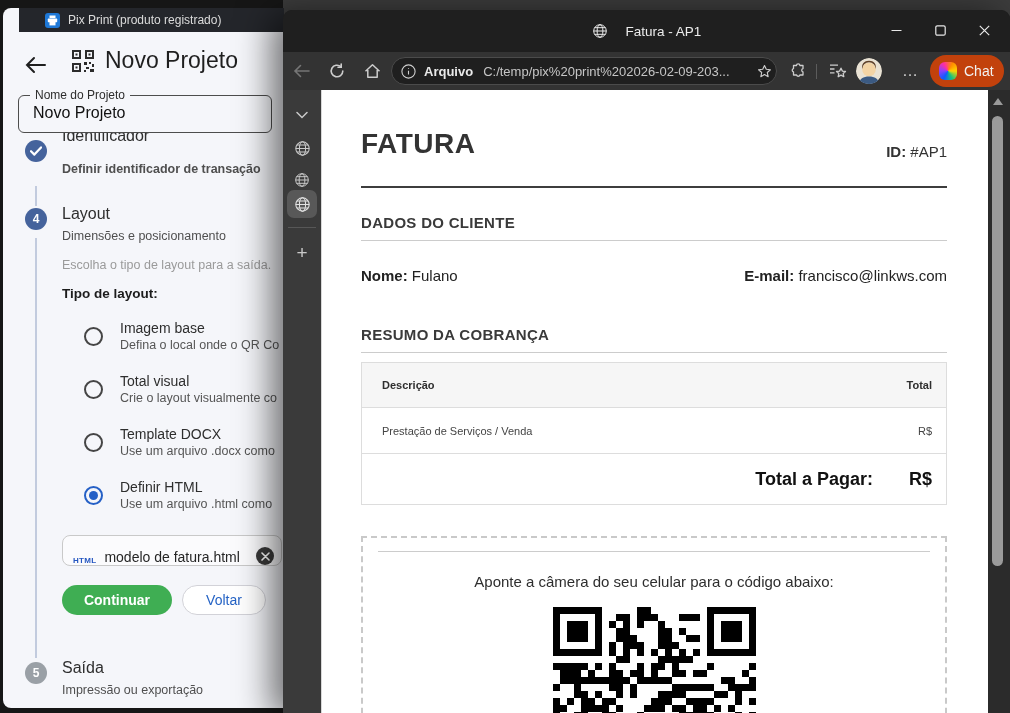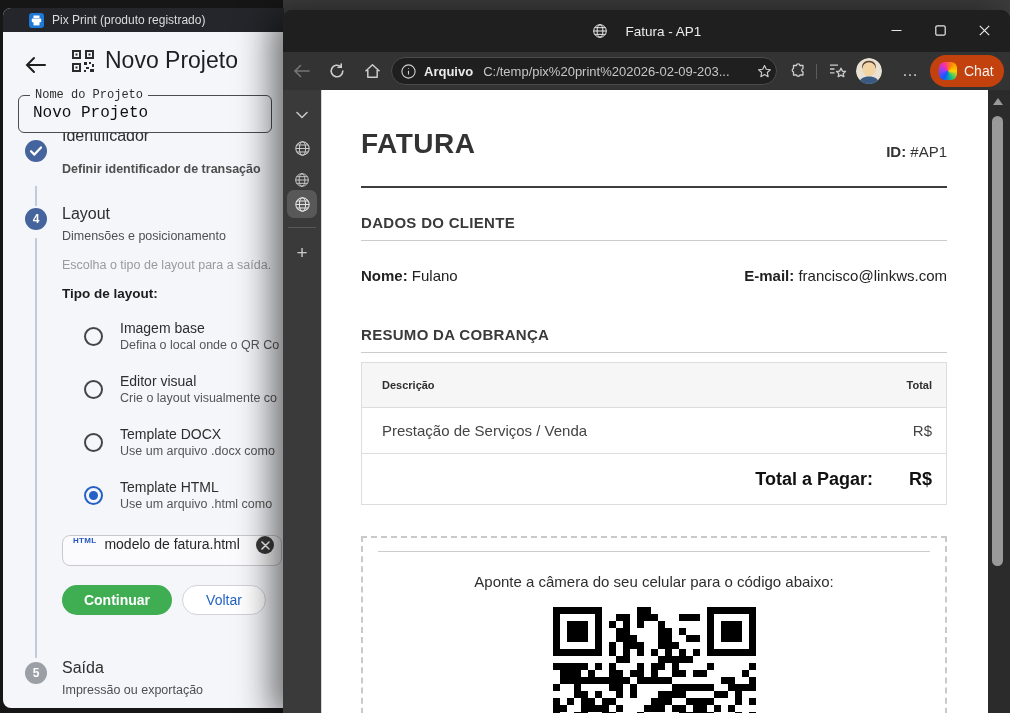--- a/index.html
+++ b/index.html
@@ -4,33 +4,33 @@
 <style>
   * { margin:0; padding:0; box-sizing:border-box; }
   html,body { width:1010px; height:713px; overflow:hidden; background:#161616;
               font-family:"Liberation Sans","DejaVu Sans",sans-serif; }
   .screen { position:relative; width:1010px; height:713px; background:#161616; }
   .backdrop-right { position:absolute; left:283px; top:0; width:727px; height:60px; background:#3c3c3c; }
 
   
   .pix-window { position:absolute; left:3px; top:8px; width:281px; height:700px;
                 background:#f5f6fa; border-radius:8px 0 0 8px; overflow:hidden; z-index:1; }
-  .pix-titlebar { position:absolute; left:0; top:0; width:100%; height:24px; background:#24262b;
+  .pix-titlebar { position:absolute; left:16px; top:0; width:100%; height:24px; background:#24262b;
                   display:flex; align-items:center; }
   .pix-app-icon { width:15px; height:15px; border-radius:3px; background:#1e78d7; margin-left:26px;
                   display:flex; align-items:center; justify-content:center; }
   .pix-titlebar-text { color:#dcdcdc; font-size:12px; margin-left:8px; white-space:nowrap; }
 
   .pix-back { position:absolute; left:20px; top:44px; width:26px; height:26px; color:#1f1f1f;
               display:flex; align-items:center; justify-content:center; cursor:pointer; }
   .pix-qr-glyph { position:absolute; left:68px; top:41px; width:24px; height:24px; }
   .pix-header-title { position:absolute; left:102px; top:39px; font-size:23px; color:#1f1f1f; }
 
   .pix-field { position:absolute; left:15px; top:87px; width:254px; height:38px;
-               border:1.5px solid #4d4d4d; border-radius:6px; background:#f5f6fa; z-index:3;font-family:Liberation Mono, monospace; }
+               border:1.5px solid #4d4d4d; border-radius:6px; background:#f5f6fa; z-index:3; }
   .pix-field-label { position:absolute; left:11px; top:-8px; font-size:12px; color:#2d2d2d;
                      background:#f5f6fa; padding:0 5px; }
   .pix-field-value { position:absolute; left:14px; top:8px; font-size:16px; color:#101010; white-space:nowrap; }
 
   .step-circle { position:absolute; width:22px; height:22px; border-radius:50%;
                  display:flex; align-items:center; justify-content:center;
                  color:#fff; font-size:12px; font-weight:bold; }
   .blue { background:#45639c; }  .gray { background:#9aa0a6; }
   .step-title { position:absolute; left:59px; font-size:16px; color:#2e2e2e; white-space:nowrap; }
   .step-sub { position:absolute; left:59px; font-size:12.5px; color:#4f4f4f; white-space:nowrap; }
@@ -43,21 +43,21 @@
   .radio-item { display:flex; align-items:center; gap:17px; padding-left:22px; cursor:pointer; }
   .radio-circle { width:19px; height:19px; min-width:19px; border-radius:50%; border:2px solid #454545;
                   display:flex; align-items:center; justify-content:center; background:transparent; }
   .radio-item.selected .radio-circle { border-color:#2560c6; }
   .radio-dot { width:9px; height:9px; border-radius:50%; background:#2560c6; }
   .radio-label { font-size:14px; color:#2e2e2e; white-space:nowrap; }
   .radio-desc { font-size:12.5px; color:#555; white-space:nowrap; margin-top:2px; }
 
   .file-chip { position:absolute; left:59px; top:527px; width:220px; height:31px;
                border:1.5px solid #c9c9c9; border-radius:8px; background:#fbfbfd;
-               display:flex; align-items:flex-start; }
+               display:flex; align-items:flex-end; }
   .chip-badge { font-size:8px; font-weight:bold; color:#2456c0; margin-left:10px; letter-spacing:.3px; }
   .chip-name { font-size:14px; color:#262626; margin-left:8px; white-space:nowrap; }
   .chip-x { width:18px; height:18px; border-radius:50%; background:#3a3a3a; color:#fff;
             display:flex; align-items:center; justify-content:center; margin-left:auto; margin-right:7px;
             cursor:pointer; }
   .btn-row { position:absolute; left:59px; top:577px; display:flex; gap:10px; }
   .btn-continue { width:110px; height:30px; border:none; border-radius:15px; background:#3fae53;
                   color:#fff; font-size:14px; font-weight:bold; cursor:pointer;
                   font-family:inherit; }
   .btn-back { width:84px; height:30px; border:1.5px solid #d2d2d8; border-radius:15px; background:#fff;
@@ -114,21 +114,21 @@
   .sec-title { font-size:15px; font-weight:bold; color:#3a3a3a; letter-spacing:.3px;
                padding-bottom:9px; border-bottom:1px solid #ccc; }
   .sec-client { margin-top:26px; }
   .client-row { display:flex; justify-content:space-between; margin-top:26px; font-size:15px; color:#222; }
   .sec-summary { margin-top:42px; }
   .inv-table { margin-top:9px; border:1px solid #ddd; }
   .t-head { height:45px; background:#f6f6f6; border-bottom:1px solid #ddd; display:flex;
             align-items:center; justify-content:space-between; padding:0 14px 0 20px;
             font-size:11px; font-weight:bold; color:#2f2f2f; }
   .t-row { height:46px; border-bottom:1px solid #ddd; display:flex; align-items:center;
-           justify-content:space-between; padding:0 14px 0 20px; font-size:15px; color:#444; }
+           justify-content:space-between; padding:0 14px 0 20px; font-size:11px; color:#444; }
   .t-foot { height:50px; display:flex; align-items:center; justify-content:flex-end;
             padding-right:14px; font-size:18px; font-weight:bold; color:#111; }
   .t-foot-label { margin-right:36px; }
   .pix-box { margin-top:31px; border:2px dashed #c9c9c9; height:400px; text-align:center; }
   .pix-box-title { font-size:15px; font-weight:bold; color:#3a3a3a; letter-spacing:.3px; margin-top:31px; }
   .pix-box-rule { border:none; border-top:1px solid #ccc; width:552px; margin:13px auto 0; }
   .pix-box-text { font-size:15px; color:#2e2e2e; margin-top:21px; }
   .qr-wrap { margin-top:17px; display:flex; justify-content:center; }
 
   .scrollbar { position:absolute; left:705px; top:80px; width:22px; height:623px; background:#2b2b2b; }
@@ -195,37 +195,37 @@
       <div class="radio-item">
         <span class="radio-circle"></span>
         <span>
           <div class="radio-label">Imagem base</div>
           <div class="radio-desc">Defina o local onde o QR Co</div>
         </span>
       </div>
       <div class="radio-item">
         <span class="radio-circle"></span>
         <span>
-          <div class="radio-label">Editor visual</div>
+          <div class="radio-label">Total visual</div>
           <div class="radio-desc">Crie o layout visualmente co</div>
         </span>
       </div>
       <div class="radio-item">
         <span class="radio-circle"></span>
         <span>
           <div class="radio-label">Template DOCX</div>
           <div class="radio-desc">Use um arquivo .docx como</div>
         </span>
       </div>
       <div class="radio-item selected">
         <span class="radio-circle">
             <span class="radio-dot"></span>
           </span>
         <span>
-          <div class="radio-label">Template HTML</div>
+          <div class="radio-label">Definir HTML</div>
           <div class="radio-desc">Use um arquivo .html como</div>
         </span>
       </div>
     </div>
 
     <div class="file-chip">
       <span class="chip-badge">HTML</span>
       <span class="chip-name">modelo de fatura.html</span>
       <span class="chip-x">
         <svg width="9" height="9" viewBox="0 0 9 9" stroke="#fff" stroke-width="1.6" stroke-linecap="round">

